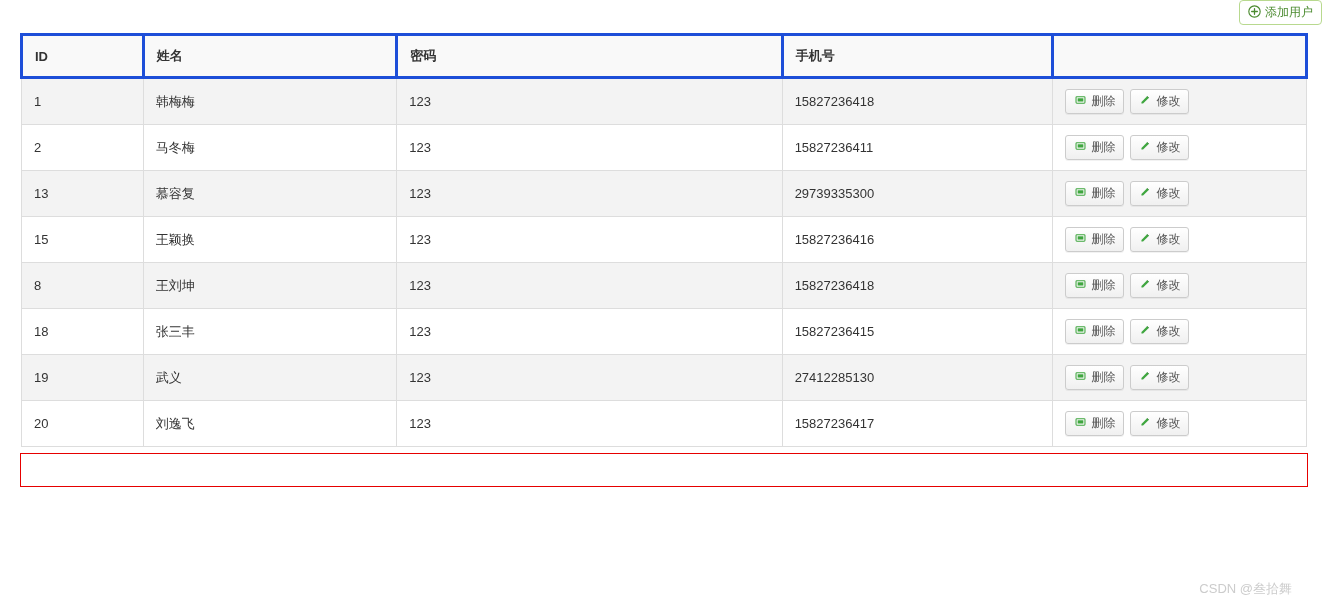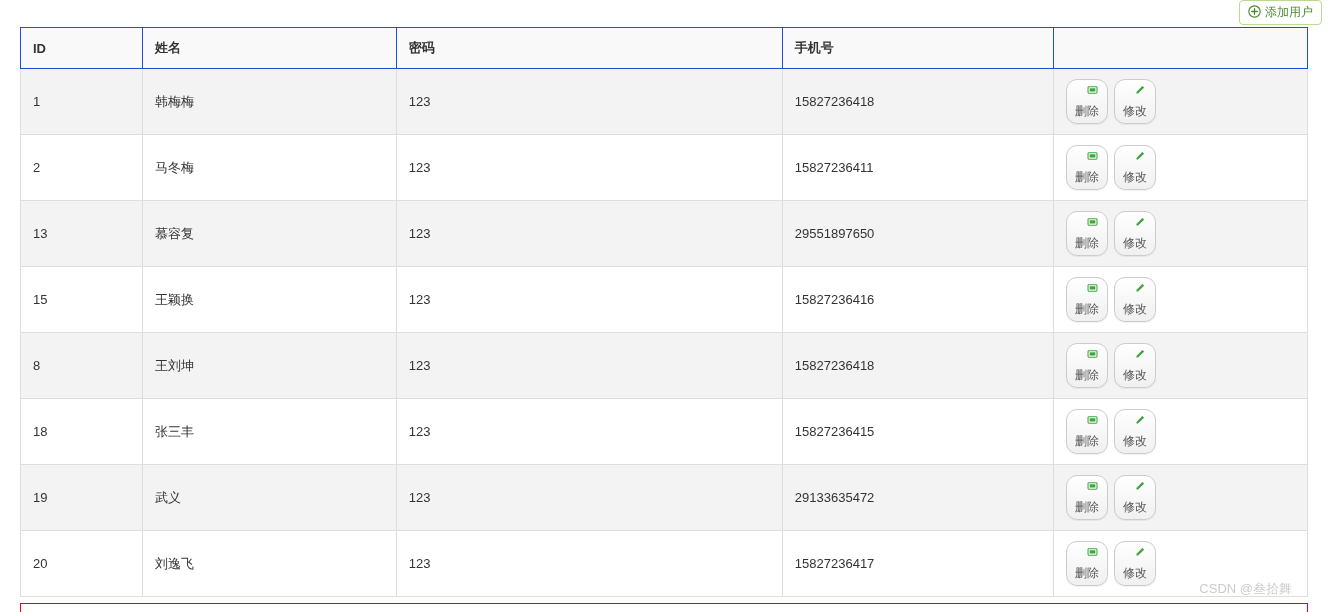--- a/index.html
+++ b/index.html
@@ -7,21 +7,21 @@
       font-family: Arial, "Microsoft YaHei", sans-serif;
       font-size: 13px;
       color: #333;
       background: #fff;
       padding: 0 20px;
       width: 1328px;
     }
     .add-btn-wrap {
       display: flex;
       justify-content: flex-end;
-      margin-bottom: 2px;
+      margin-bottom: 8px;
       padding-right: 0;
     }
     .add-btn {
       border: 1px solid #b8d98f;
       background: #fff;
       border-radius: 4px;
       padding: 3px 8px;
       font-size: 12px;
       color: #4a8a2e;
       cursor: pointer;
@@ -31,21 +31,21 @@
       margin-right: -14px;
     }
     .add-btn svg { width: 13px; height: 13px; }
     table {
       width: 100%;
       border-collapse: collapse;
       border: 1px solid #ddd;
     }
     thead th {
       background: #f9f9f9;
-      border: 1px solid #1d4ed8;
+      border: 3px solid #1d4ed8;
       text-align: left;
       padding: 11px 12px;
       font-weight: bold;
       color: #333;
       font-size: 13px;
     }
     tbody td {
       border: 1px solid #ddd;
       padding: 10px 12px;
       font-size: 13px;
@@ -58,30 +58,29 @@
     .col-pw { width: 380px; }
     .col-phone { width: 267px; }
     .col-act { width: 250px; }
     .action-cell {
       display: flex;
       gap: 6px;
     }
     .btn {
       border: 1px solid #ccc;
       background: linear-gradient(#fff, #f0f0f0);
-      border-radius: 11px;
+      border-radius: 3px;
       padding: 3px 8px;
       font-size: 12px;
       color: #555;
       cursor: pointer;
       display: flex;
-      align-items: flex-end;
+      align-items: flex-start;
       gap: 4px;
       box-shadow: 0 1px 0 rgba(0,0,0,0.05);
-      flex-direction: column;
     }
     .btn svg { width: 13px; height: 13px; }
     .empty-box {
       margin-top: 6px;
       width: 100%;
       height: 34px;
       border: 1.5px solid #e60000;
       background: #fff;
     }
     .watermark {
@@ -164,21 +163,21 @@
                 </svg></span>
               <span>修改</span>
             </button>
           </div>
         </td>
       </tr>
       <tr>
         <td>13</td>
         <td>慕容复</td>
         <td>123</td>
-        <td>29551897650</td>
+        <td>29739335300</td>
         <td>
           <div class="action-cell">
             <button class="btn">
               <span><svg viewBox="0 0 16 16">
                   <rect x="2.5" y="4.5" width="11" height="8" rx="1" fill="none" stroke="#3fa63f" stroke-width="1.3"></rect>
                   <rect x="4.5" y="6.5" width="7" height="4" fill="#3fa63f"></rect>
                 </svg></span>
               <span>删除</span>
             </button>
             <button class="btn">
@@ -260,21 +259,21 @@
                 </svg></span>
               <span>修改</span>
             </button>
           </div>
         </td>
       </tr>
       <tr>
         <td>19</td>
         <td>武义</td>
         <td>123</td>
-        <td>29133635472</td>
+        <td>27412285130</td>
         <td>
           <div class="action-cell">
             <button class="btn">
               <span><svg viewBox="0 0 16 16">
                   <rect x="2.5" y="4.5" width="11" height="8" rx="1" fill="none" stroke="#3fa63f" stroke-width="1.3"></rect>
                   <rect x="4.5" y="6.5" width="7" height="4" fill="#3fa63f"></rect>
                 </svg></span>
               <span>删除</span>
             </button>
             <button class="btn">

